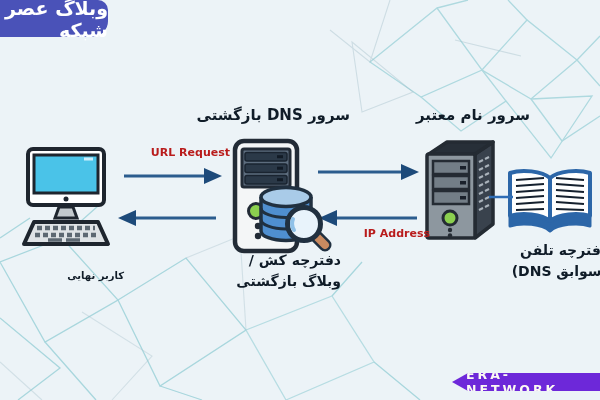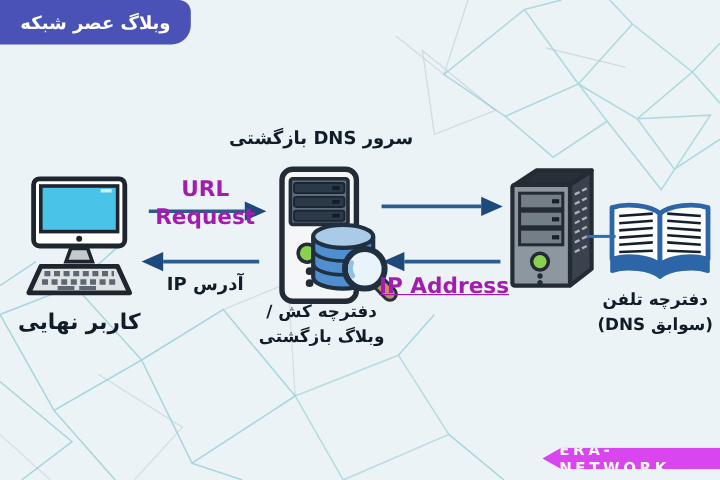--- a/index.html
+++ b/index.html
@@ -4,39 +4,39 @@
 <style>
   html,body{margin:0;padding:0;background:#ffffff;}
   .stage{
     position:relative; width:600px; height:400px; overflow:hidden;
     background:#ecf3f7;
     font-family:"DejaVu Sans", sans-serif;
   }
   .mesh{position:absolute; inset:0; z-index:0;}
   .layer{position:absolute; z-index:2;}
   .label{
-    position:absolute; z-index:3; text-align:center;
+    position:absolute; z-index:3; text-align:right;
     font-weight:bold; color:#101c28; line-height:1.35;
     font-family:"DejaVu Sans", sans-serif;
   }
   .title{font-size:15px;}
-  .en-label{font-size:18px; color:#a21caf;}
+  .en-label{font-size:11px; color:#b91c1c;}
   .fa-label{font-size:14px;}
   .brand-badge{
     position:absolute; left:0; top:0; z-index:5;
-    width:159px; height:37px;
+    width:108px; height:37px;
     background:#4a52b8;
     border-radius:0 10px 16px 0;
     display:flex; align-items:center; justify-content:center;
-    color:#ffffff; font-size:15px; font-weight:bold;
+    color:#ffffff; font-size:19px; font-weight:bold;
   }
   .ribbon{
     position:absolute; left:452px; top:373px; z-index:5;
     width:148px; height:18px;
-    background:#d946ef;
+    background:#6d28d9;
     clip-path:polygon(0 50%, 16px 0, 100% 0, 100% 100%, 16px 100%);
     display:flex; align-items:center; justify-content:center;
     padding-left:14px; box-sizing:border-box;
     color:#fcf9f3; font-size:12.5px; font-weight:600; letter-spacing:3px;
   }
   svg{display:block;}
 </style>
 </head>
 <body>
 
@@ -158,28 +158,28 @@
     </g>
     <g>
       <line x1="417" y1="218" x2="337" y2="218" stroke="#2b5c8e" stroke-width="3"></line>
       <polygon points="337,210 319,218 337,226" fill="#1d4a7a"></polygon>
     </g>
     <line x1="489" y1="197" x2="513" y2="197" stroke="#2e6cb5" stroke-width="2.5"></line>
   </svg>
 
   <div class="label title" dir="rtl" style="left:185px; top:105px; width:165px;">سرور DNS بازگشتی</div>
 
+  <div class="label title" dir="rtl" style="left:395px; top:105px; width:135px;">سرور نام معتبر</div>
 
   <div class="label en-label" style="left:112px; top:146px; width:118px;">URL Request</div>
 
-  <div class="label fa-label" dir="rtl" style="left:112px; top:227px; width:118px; font-size:15px;">آدرس IP</div>
 
-  <div class="label en-label" style="left:310px; top:227px; width:120px;text-decoration:underline;">IP Address</div>
+  <div class="label en-label" style="left:310px; top:227px; width:120px;">IP Address</div>
 
-  <div class="label fa-label" dir="rtl" style="left:8px; top:257px; width:116px; font-size:18px;">کاربر نهایی</div>
+  <div class="label fa-label" dir="rtl" style="left:8px; top:269px; width:116px; font-size:10px;">کاربر نهایی</div>
 
   <div class="label fa-label" dir="rtl" style="left:195px; top:250px; width:146px; line-height:21px;">
     <div>دفترچه کش /</div>
     <div>وبلاگ بازگشتی</div>
   </div>
 
   <div class="label fa-label" dir="rtl" style="left:484px; top:240px; width:124px; line-height:21px;">
     <div>دفترچه تلفن</div>
     <div>(سوابق DNS)</div>
   </div>

